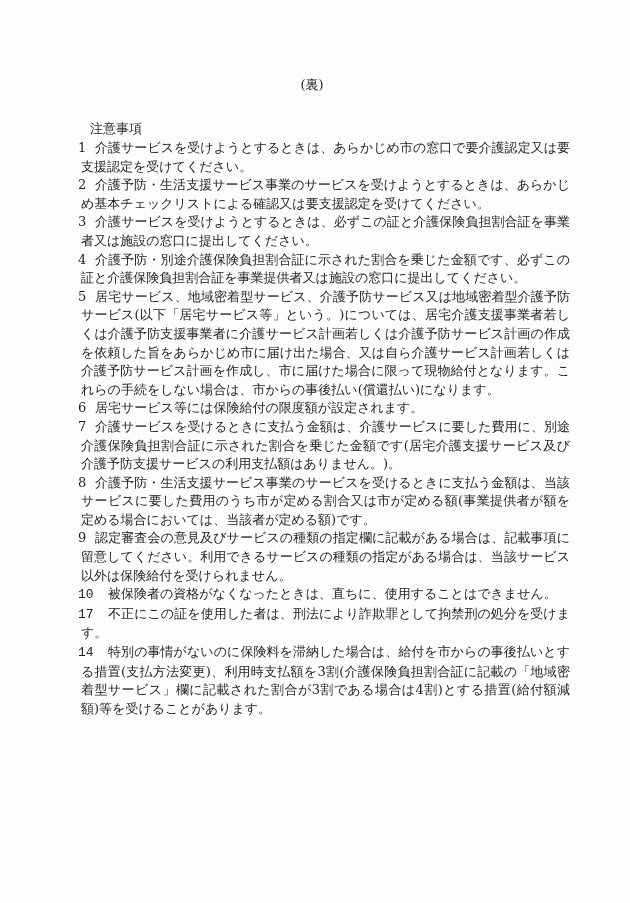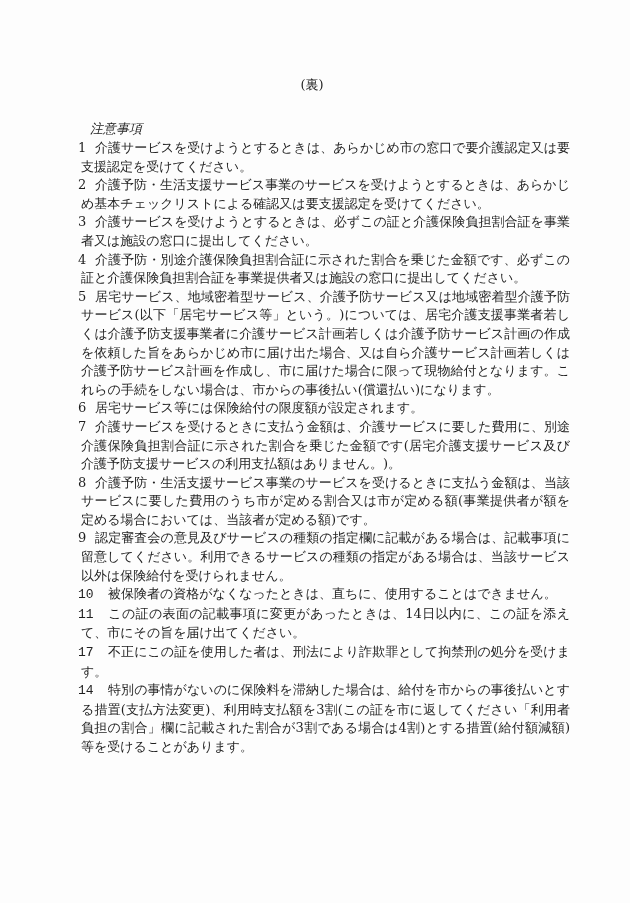--- a/index.html
+++ b/index.html
@@ -22,21 +22,20 @@
     position: absolute;
     top: 76px;
     left: 0;
     right: 6px;
     text-align: center;
   }
   .doc-heading {
     position: absolute;
     top: 120px;
     left: 90px;
-    font-style: italic;
   }
   .notice-list {
     position: absolute;
     top: 139px;
     left: 0;
     width: 489px;
     padding-left: 81px;
   }
   .notice-item {
     text-indent: -3px;
@@ -73,20 +72,19 @@
   <div class="notice-item"><span class="item-num">6</span><span class="item-text">居宅サービス等には保険給付の限度額が設定されます。</span></div>
 
   <div class="notice-item"><span class="item-num">7</span><span class="item-text">介護サービスを受けるときに支払う金額は、介護サービスに要した費用に、別途介護保険負担割合証に示された割合を乗じた金額です(居宅介護支援サービス及び介護予防支援サービスの利用支払額はありません。)。</span></div>
 
   <div class="notice-item"><span class="item-num">8</span><span class="item-text">介護予防・生活支援サービス事業のサービスを受けるときに支払う金額は、当該サービスに要した費用のうち市が定める割合又は市が定める額(事業提供者が額を定める場合においては、当該者が定める額)です。</span></div>
 
   <div class="notice-item"><span class="item-num">9</span><span class="item-text">認定審査会の意見及びサービスの種類の指定欄に記載がある場合は、記載事項に留意してください。利用できるサービスの種類の指定がある場合は、当該サービス以外は保険給付を受けられません。</span></div>
 
   <div class="notice-item"><span class="item-num w2">10</span><span class="item-text">被保険者の資格がなくなったときは、直ちに、使用することはできません。</span></div>
 
-  <div class="notice-item"><span class="item-num w2">11</span><span class="item-text">この証の表面の記載事項に変更があったときは、14日以内に、この証を添えて、市にその旨を届け出てください。</span></div>
 
 
   <div class="notice-item"><span class="item-num w2">17</span><span class="item-text">不正にこの証を使用した者は、刑法により詐欺罪として拘禁刑の処分を受けます。</span></div>
 
-  <div class="notice-item"><span class="item-num w2">14</span><span class="item-text">特別の事情がないのに保険料を滞納した場合は、給付を市からの事後払いとする措置(支払方法変更)、利用時支払額を3割(この証を市に返してください「利用者負担の割合」欄に記載された割合が3割である場合は4割)とする措置(給付額減額)等を受けることがあります。</span></div>
+  <div class="notice-item"><span class="item-num w2">14</span><span class="item-text">特別の事情がないのに保険料を滞納した場合は、給付を市からの事後払いとする措置(支払方法変更)、利用時支払額を3割(介護保険負担割合証に記載の「地域密着型サービス」欄に記載された割合が3割である場合は4割)とする措置(給付額減額)等を受けることがあります。</span></div>
 </div>
 </div>
 
 </body></html>

